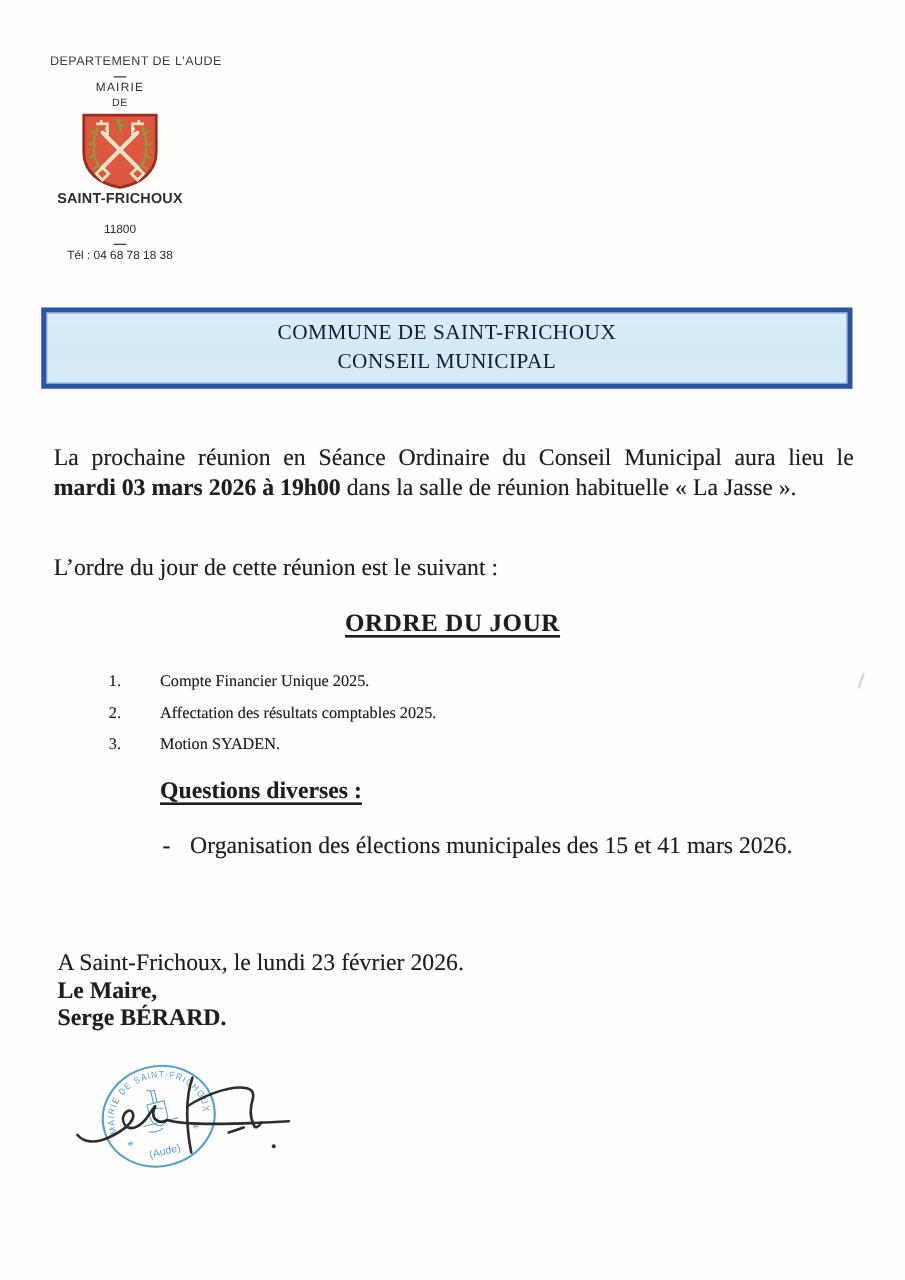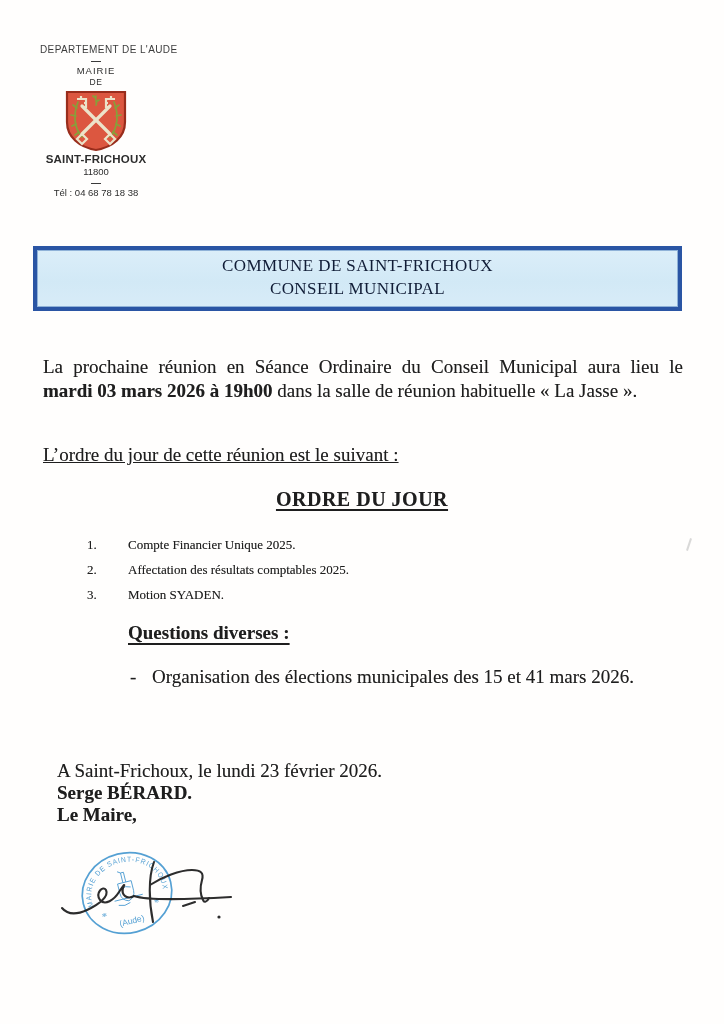--- a/index.html
+++ b/index.html
@@ -14,21 +14,21 @@
   .letterhead {
     position:absolute; left:40px; top:44px; width:112px;
     text-align:center; font-family:"Liberation Sans", sans-serif; color:#2d2d2d;
   }
   .lh-dept { font-size:10px; letter-spacing:.4px; color:#3c3c3c; white-space:nowrap; }
   .lh-dash { width:10px; border-top:1.6px solid #3a3a3a; margin:6px auto 3px auto; }
   .lh-mairie { font-size:9.5px; letter-spacing:1px; }
   .lh-de { font-size:8.5px; letter-spacing:.5px; margin-top:1px; }
   .lh-arms { margin:3px auto 1px auto; display:block; }
   .lh-commune { font-size:11.5px; font-weight:bold; letter-spacing:.2px; white-space:nowrap; }
-  .lh-cp { font-size:9.5px; margin-top:1px; }
+  .lh-cp { font-size:9.5px; margin-top:13px; }
   .lh-tel { font-size:9.5px; white-space:nowrap; }
 
   
   .title-box {
     position:absolute; left:33px; top:246px; width:649px; height:65px;
     box-sizing:border-box; border:4px solid #2a55a4;
     background:linear-gradient(180deg,#dbeef9 0%,#d2e9f6 55%,#d8ecf8 100%);
     box-shadow:inset 0 0 0 1px #8fb2d8;
     display:flex; flex-direction:column; justify-content:space-between;
     padding:6px 0 8px 0; text-align:center;
@@ -36,37 +36,37 @@
   .title-box div {
     font-weight:normal; font-size:17px; letter-spacing:.4px; color:#101c36;
   }
 
   
   .intro {
     position:absolute; left:43px; top:355px; width:640px; margin:0;
     font-size:19px; line-height:24px; text-align:justify;
   }
   .intro b { white-space:nowrap; }
-  .lead { position:absolute; left:43px; top:444px; margin:0; font-size:19px;text-decoration:underline; }
+  .lead { position:absolute; left:43px; top:444px; margin:0; font-size:19px; }
   .agenda-title {
     position:absolute; left:0; top:488px; width:724px; margin:0;
     text-align:center; font-size:20px; font-weight:bold; letter-spacing:.5px;
     text-decoration:underline; text-underline-offset:3px; text-decoration-thickness:1.8px;
   }
   .agenda-list { position:absolute; left:87px; top:532px; font-size:13px; line-height:25px; }
   .agenda-row .num { display:inline-block; width:41px; }
   .questions {
     position:absolute; left:128px; top:622px; font-size:19px;
     font-weight:bold; 
     text-decoration:underline; text-underline-offset:4px; text-decoration-thickness:1.6px;
   }
   .misc { position:absolute; left:130px; top:666px; font-size:19px; }
   .misc .dash { display:inline-block; width:22px; }
 
-  .closing { position:absolute; left:46px; top:760px; font-size:19px; line-height:22px;margin-left:11px; }
+  .closing { position:absolute; left:46px; top:760px; font-size:19px; line-height:22px; }
   .closing .b { font-weight:bold; }
 
   
   .stamp-sig { position:absolute; left:50px; top:840px; }
 
   .scan-artifact {
     position:absolute; left:688px; top:538px; width:2px; height:13px;
     background:#b9b9b9; opacity:.55; transform:rotate(18deg);
   }
 </style>
@@ -126,22 +126,22 @@
     <div class="agenda-row"><span class="num">2.</span><span>Affectation des résultats comptables 2025.</span></div>
     <div class="agenda-row"><span class="num">3.</span><span>Motion SYADEN.</span></div>
   </div>
 
   <div class="questions soft">Questions diverses :</div>
 
   <div class="misc soft"><span class="dash">-</span><span>Organisation des élections municipales des 15 et 41 mars 2026.</span></div>
 
   <div class="closing soft">
     <div>A Saint-Frichoux, le lundi 23 février 2026.</div>
+    <div class="b">Le Maire,</div>
     <div class="b">Serge BÉRARD.</div>
-    <div class="b">Le Maire,</div>
   </div>
 
   <svg class="stamp-sig" width="195" height="105" viewBox="0 0 195 105">
     <g transform="rotate(-14 77 53)" opacity="0.88">
       <ellipse cx="77" cy="53" rx="45" ry="40" fill="none" stroke="#3e94ce" stroke-width="1.7"></ellipse>
       <path id="stampArc" d="M 42.2,61 A 36,31 0 1 1 111.8,61" fill="none"></path>
       <text font-family="Liberation Sans, sans-serif" font-size="7.3" fill="#3e94ce" letter-spacing="1">
         <textPath href="#stampArc" startOffset="3" textLength="116" lengthAdjust="spacingAndGlyphs">MAIRIE DE SAINT-FRICHOUX</textPath>
       </text>
       <text x="75" y="84" text-anchor="middle" font-family="Liberation Sans, sans-serif" font-size="8.5" fill="#3e94ce">(Aude)</text>

